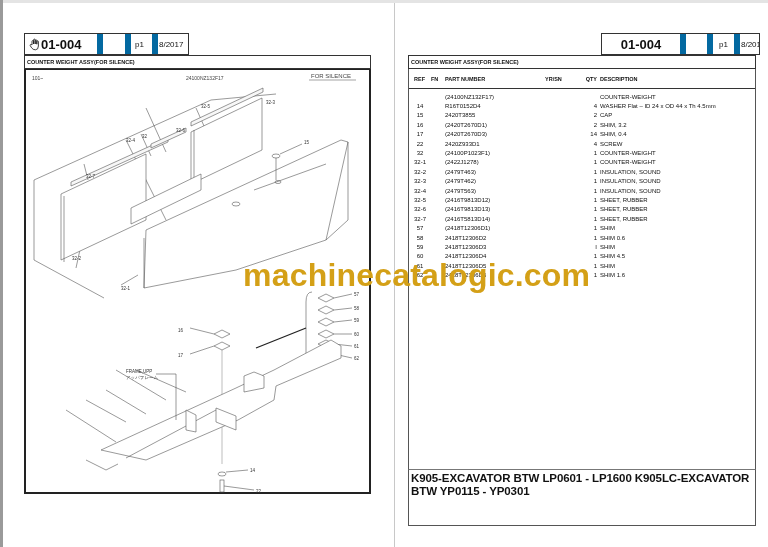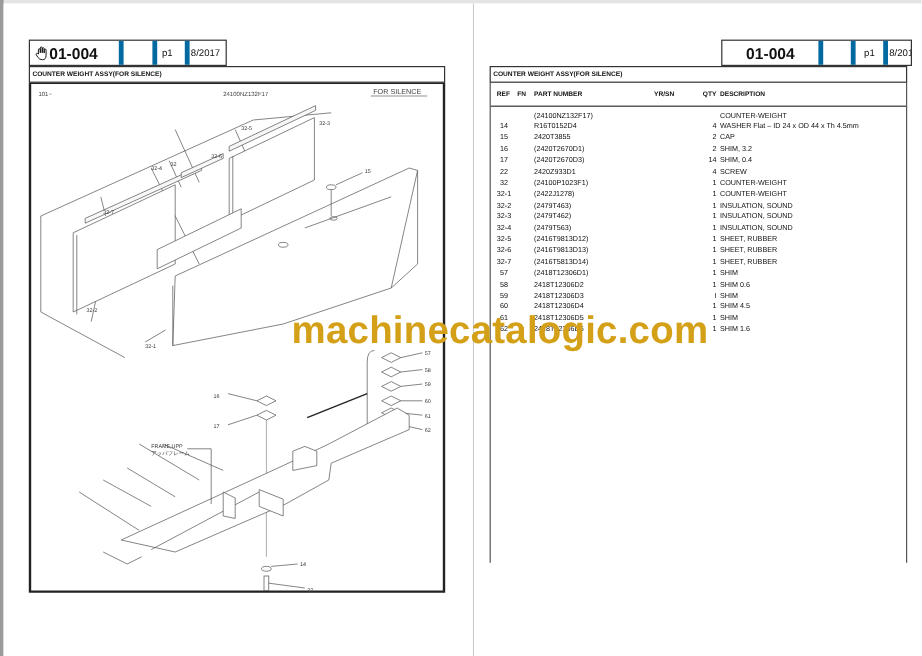--- a/index.html
+++ b/index.html
@@ -9,21 +9,21 @@
   .viewer-top { position: absolute; left: 0; top: 0; width: 768px; height: 3px; background: #e4e4e4; }
   .viewer-left { position: absolute; left: 0; top: 0; width: 3px; height: 547px; background: #9a9a9a; }
   .page-divider { position: absolute; left: 394px; top: 3px; width: 1px; height: 544px; background: #c8c8c8; }
 
   .page { position: absolute; top: 3px; height: 544px; background: #fff; }
   .page.left { left: 3px; width: 391px; }
   .page.right { left: 395px; width: 373px; }
 
   
   .hdr { position: absolute; display: flex; border: 1px solid #333; height: 22px; }
-  .hdr .cell { border-right: 4px solid #0369a1; display: flex; align-items: center; font-size: 8px; padding-left: 4px; }
+  .hdr .cell { border-right: 6px solid #0369a1; display: flex; align-items: center; font-size: 8px; padding-left: 4px; }
   .hdr .cell:last-child { border-right: none; text-align: center; }
   .hdr .cell.code { font-size: 13px; font-weight: bold; }
   .page.left .hdr { left: 21px; top: 30px; }
   .page.right .hdr { left: 206px; top: 30px; }
 
   .titlebar { position: absolute; border: 1px solid #333; height: 14px; font-size: 5.5px; font-weight: bold; display: flex; align-items: center; padding-left: 2px; }
   .page.left .titlebar { left: 21px; top: 52px; width: 347px; }
   .page.right .titlebar { left: 13px; top: 52px; width: 348px; }
   .diagram-frame { position: absolute; left: 21px; top: 66px; width: 347px; height: 425px; border: 2px solid #222; border-top: 1px solid #222; }
   .diagram-frame svg { position: absolute; left: 0; top: 0; }
@@ -353,15 +353,16 @@
           <span class="c-ref">62</span>
           <span class="c-fn"></span>
           <span class="c-pn">2418T12306D6</span>
           <span class="c-yr"></span>
           <span class="c-qty">1</span>
           <span class="c-desc">SHIM  1.6</span>
         </div>
     </div>
   </div>
 
+  <div class="footer-box">K905-EXCAVATOR BTW LP0601 - LP1600  K905LC-EXCAVATOR BTW YP0115 - YP0301</div>
 </div>
 
 <div class="watermark">machinecatalogic.com</div>
 
 </body></html>

